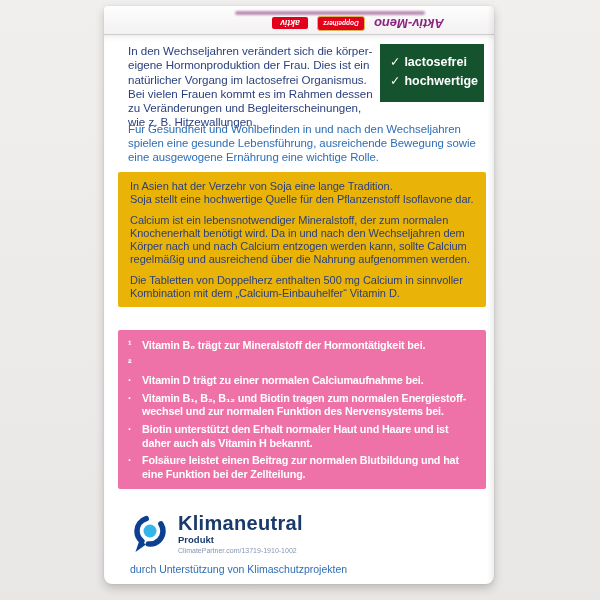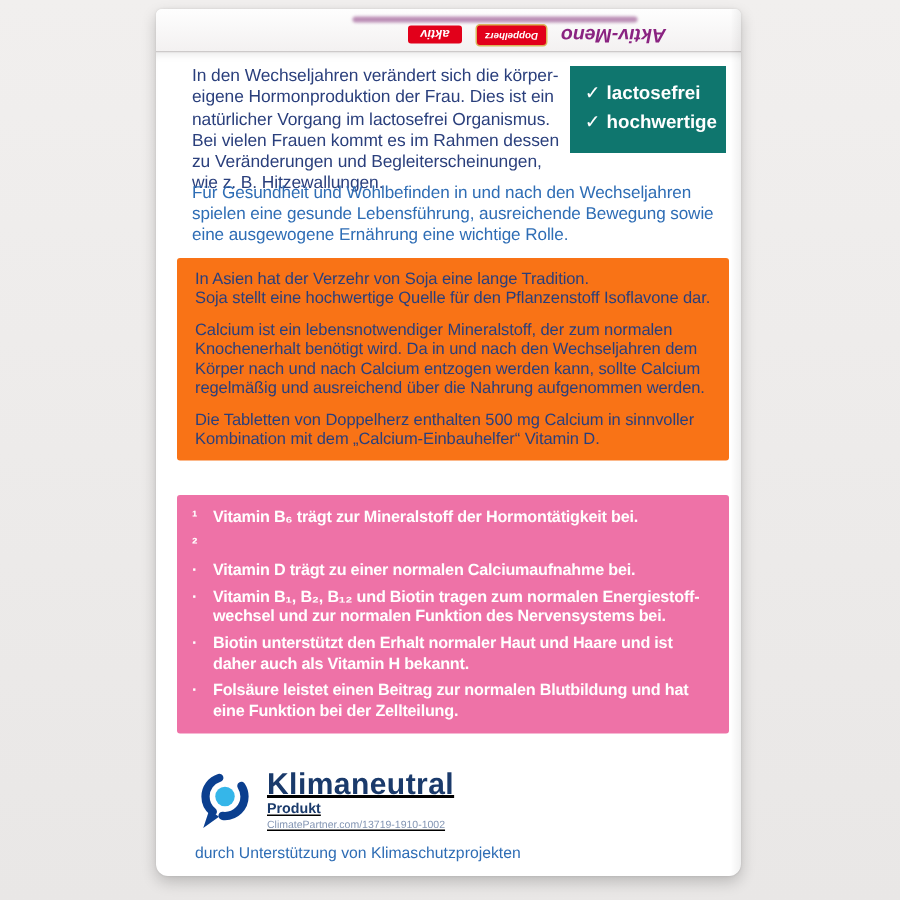--- a/index.html
+++ b/index.html
@@ -63,55 +63,55 @@
     box-shadow:inset 0 6px 6px -4px rgba(0,0,0,.10);
     border-radius:0 0 8px 8px;
   }
   .pre{white-space:pre-line;}
 
   .intro-row{position:absolute;top:10px;left:24px;right:10px;display:flex;align-items:flex-start;}
   .para1{
     width:262px;color:#2a3f7c;font-size:11.6px;line-height:14.3px;letter-spacing:-.05px;
   }
   .claims{
-    margin-left:auto;width:106px;min-height:58px;background:#0f766e;
+    margin-left:auto;width:106px;min-height:58px;background:#14532d;
     color:#fff;padding:9px 6px 8px 10px;box-sizing:border-box;
   }
   .claim-line{font-size:12.5px;font-weight:700;line-height:19px;white-space:nowrap;}
   .claim-check{display:inline-block;margin-right:4px;font-weight:700;}
 
   .para2{
     position:absolute;top:89px;left:24px;width:356px;
     color:#2e6db5;font-size:11.4px;line-height:13.8px;letter-spacing:-.05px;
   }
 
   .info-box{
     position:absolute;top:138px;left:14px;width:368px;box-sizing:border-box;
-    background:#f97316;border-radius:2px;padding:8px 12px 7px 12px;
+    background:#eab308;border-radius:2px;padding:8px 12px 7px 12px;
     color:#2a3f7c;font-size:11px;line-height:13.3px;letter-spacing:-.05px;
   }
   .info-box p{margin:0 0 7px 0;}
   .info-box p:last-child{margin-bottom:0;}
 
   .fn-box{
     position:absolute;top:296px;left:14px;width:368px;box-sizing:border-box;
     background:#ee72a7;border-radius:2px;padding:9px 8px 8px 10px;
     color:#fff;
   }
   .fn-item{display:flex;align-items:flex-start;margin-bottom:4px;}
   .fn-item:last-child{margin-bottom:0;}
   .fn-marker{
     flex:none;width:14px;font-size:10.8px;font-weight:700;line-height:13.6px;
   }
   .fn-text{
     font-size:10.8px;font-weight:700;line-height:13.6px;letter-spacing:-.15px;
   }
 
   
-  .climate{position:absolute;top:478px;left:26px;display:flex;align-items:flex-start;text-decoration:underline;}
+  .climate{position:absolute;top:478px;left:26px;display:flex;align-items:flex-start;}
   .cp-icon{flex:none;margin-top:1px;}
   .climate-text{margin-left:8px;}
   .climate-title{
     color:#1a3a6b;font-size:20px;font-weight:800;letter-spacing:.3px;line-height:22px;
   }
   .climate-sub{color:#1a3a6b;font-size:9.5px;font-weight:700;line-height:12px;}
   .climate-ref{color:#8496b4;font-size:7px;line-height:10px;}
   .climate-support{
     position:absolute;top:529px;left:26px;
     color:#2e6db5;font-size:10.5px;font-weight:400;

